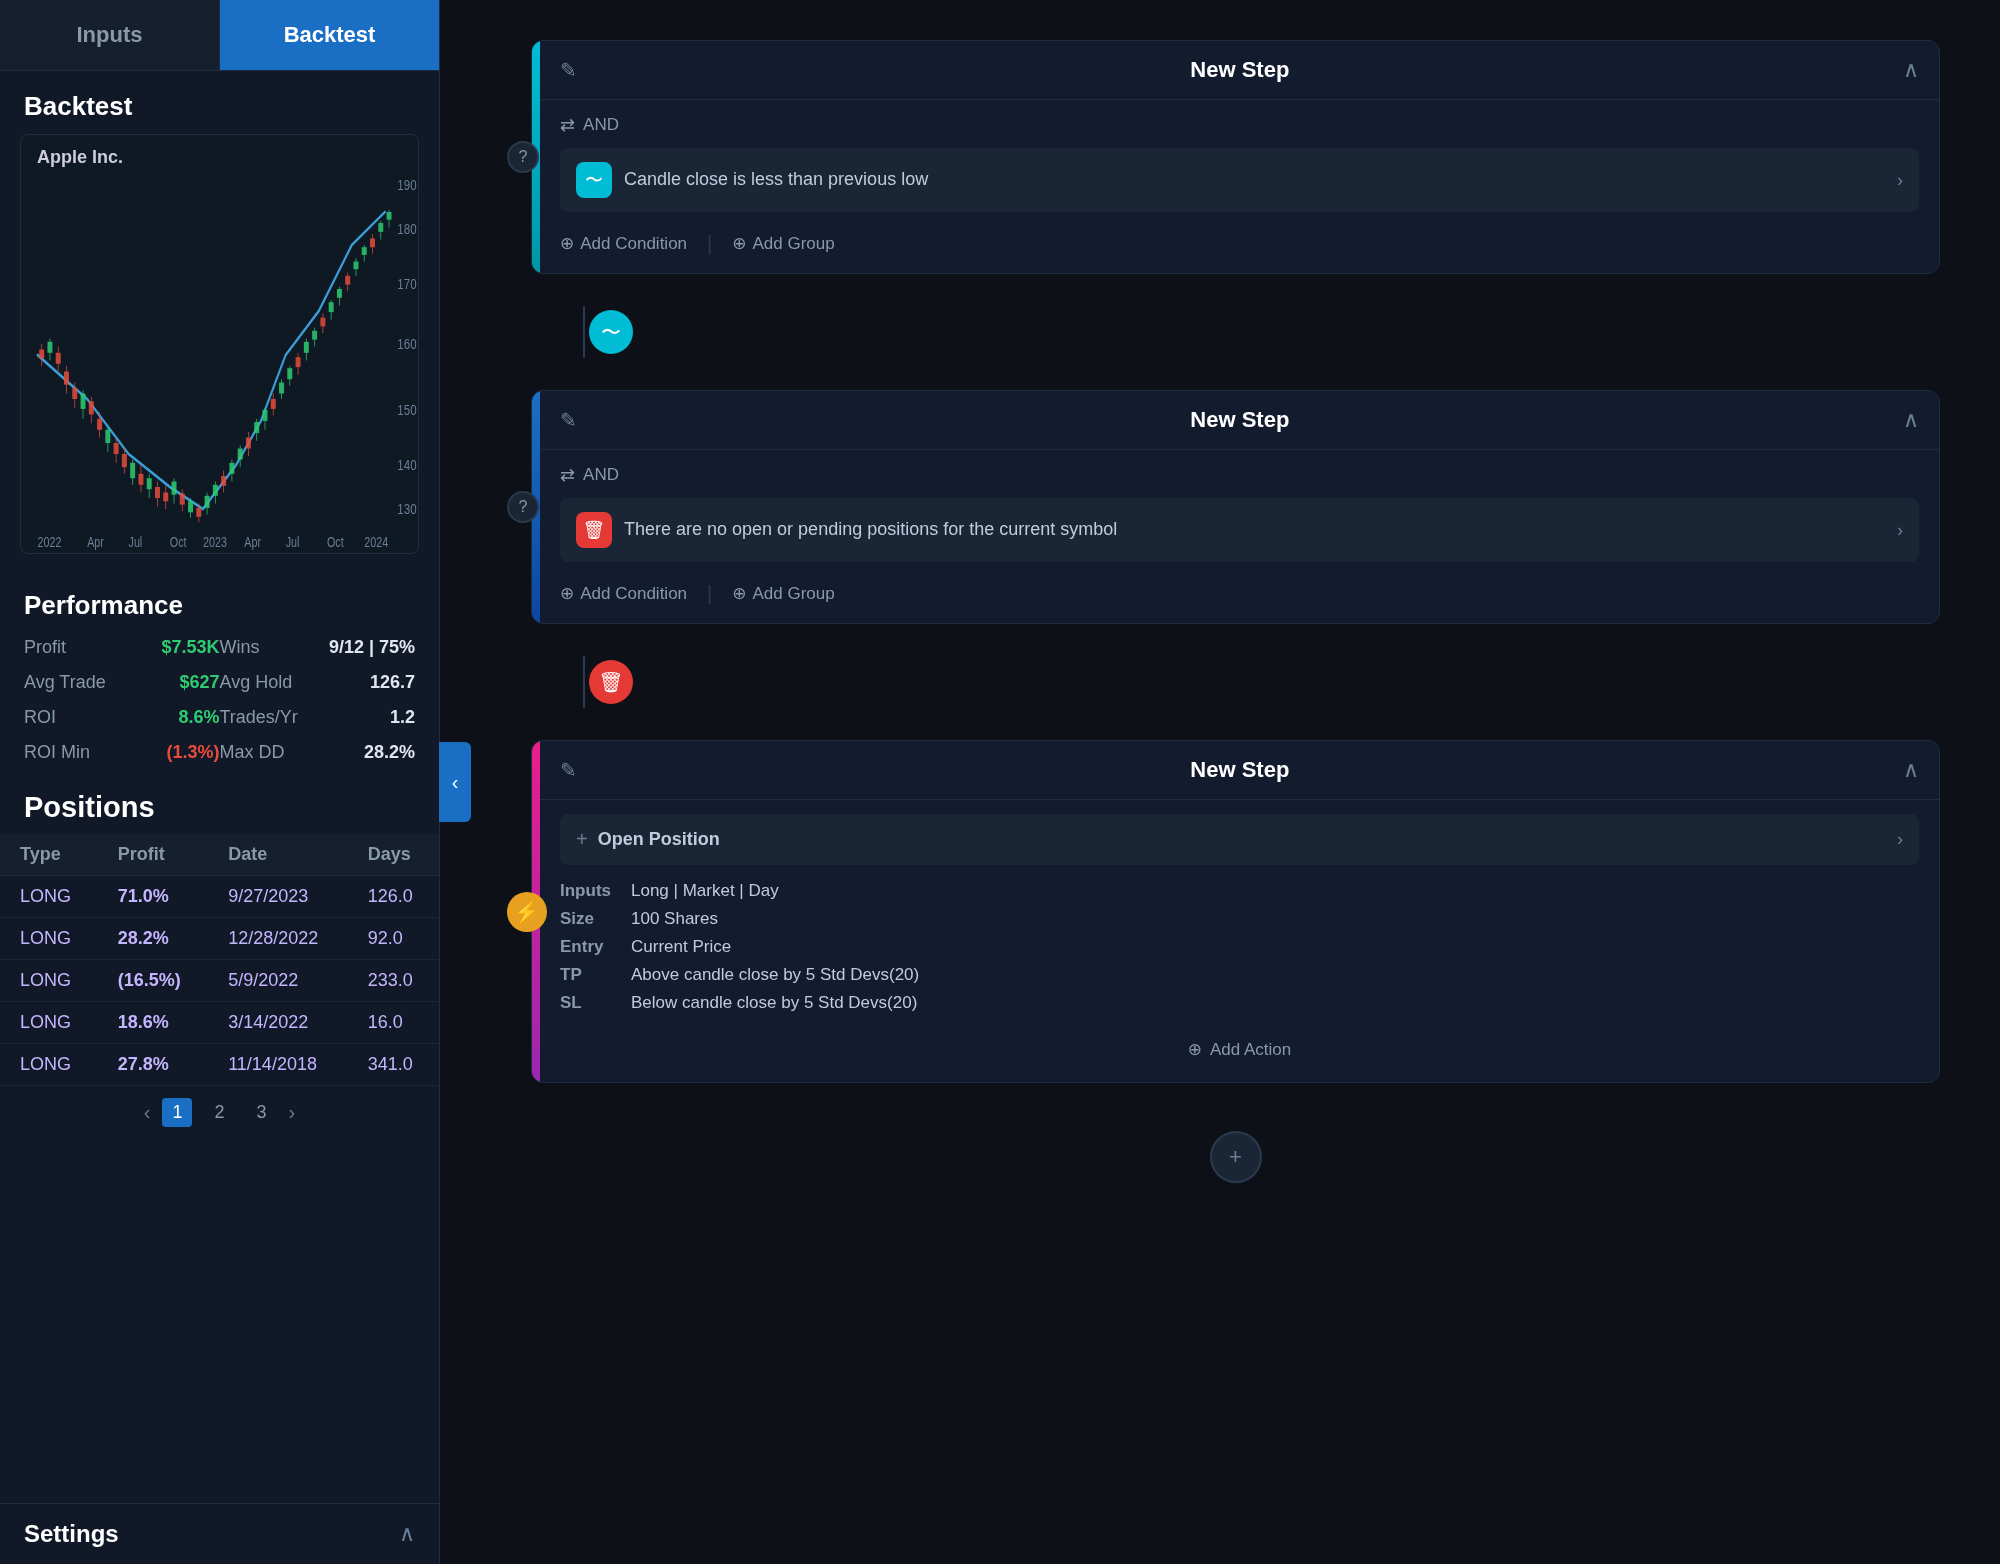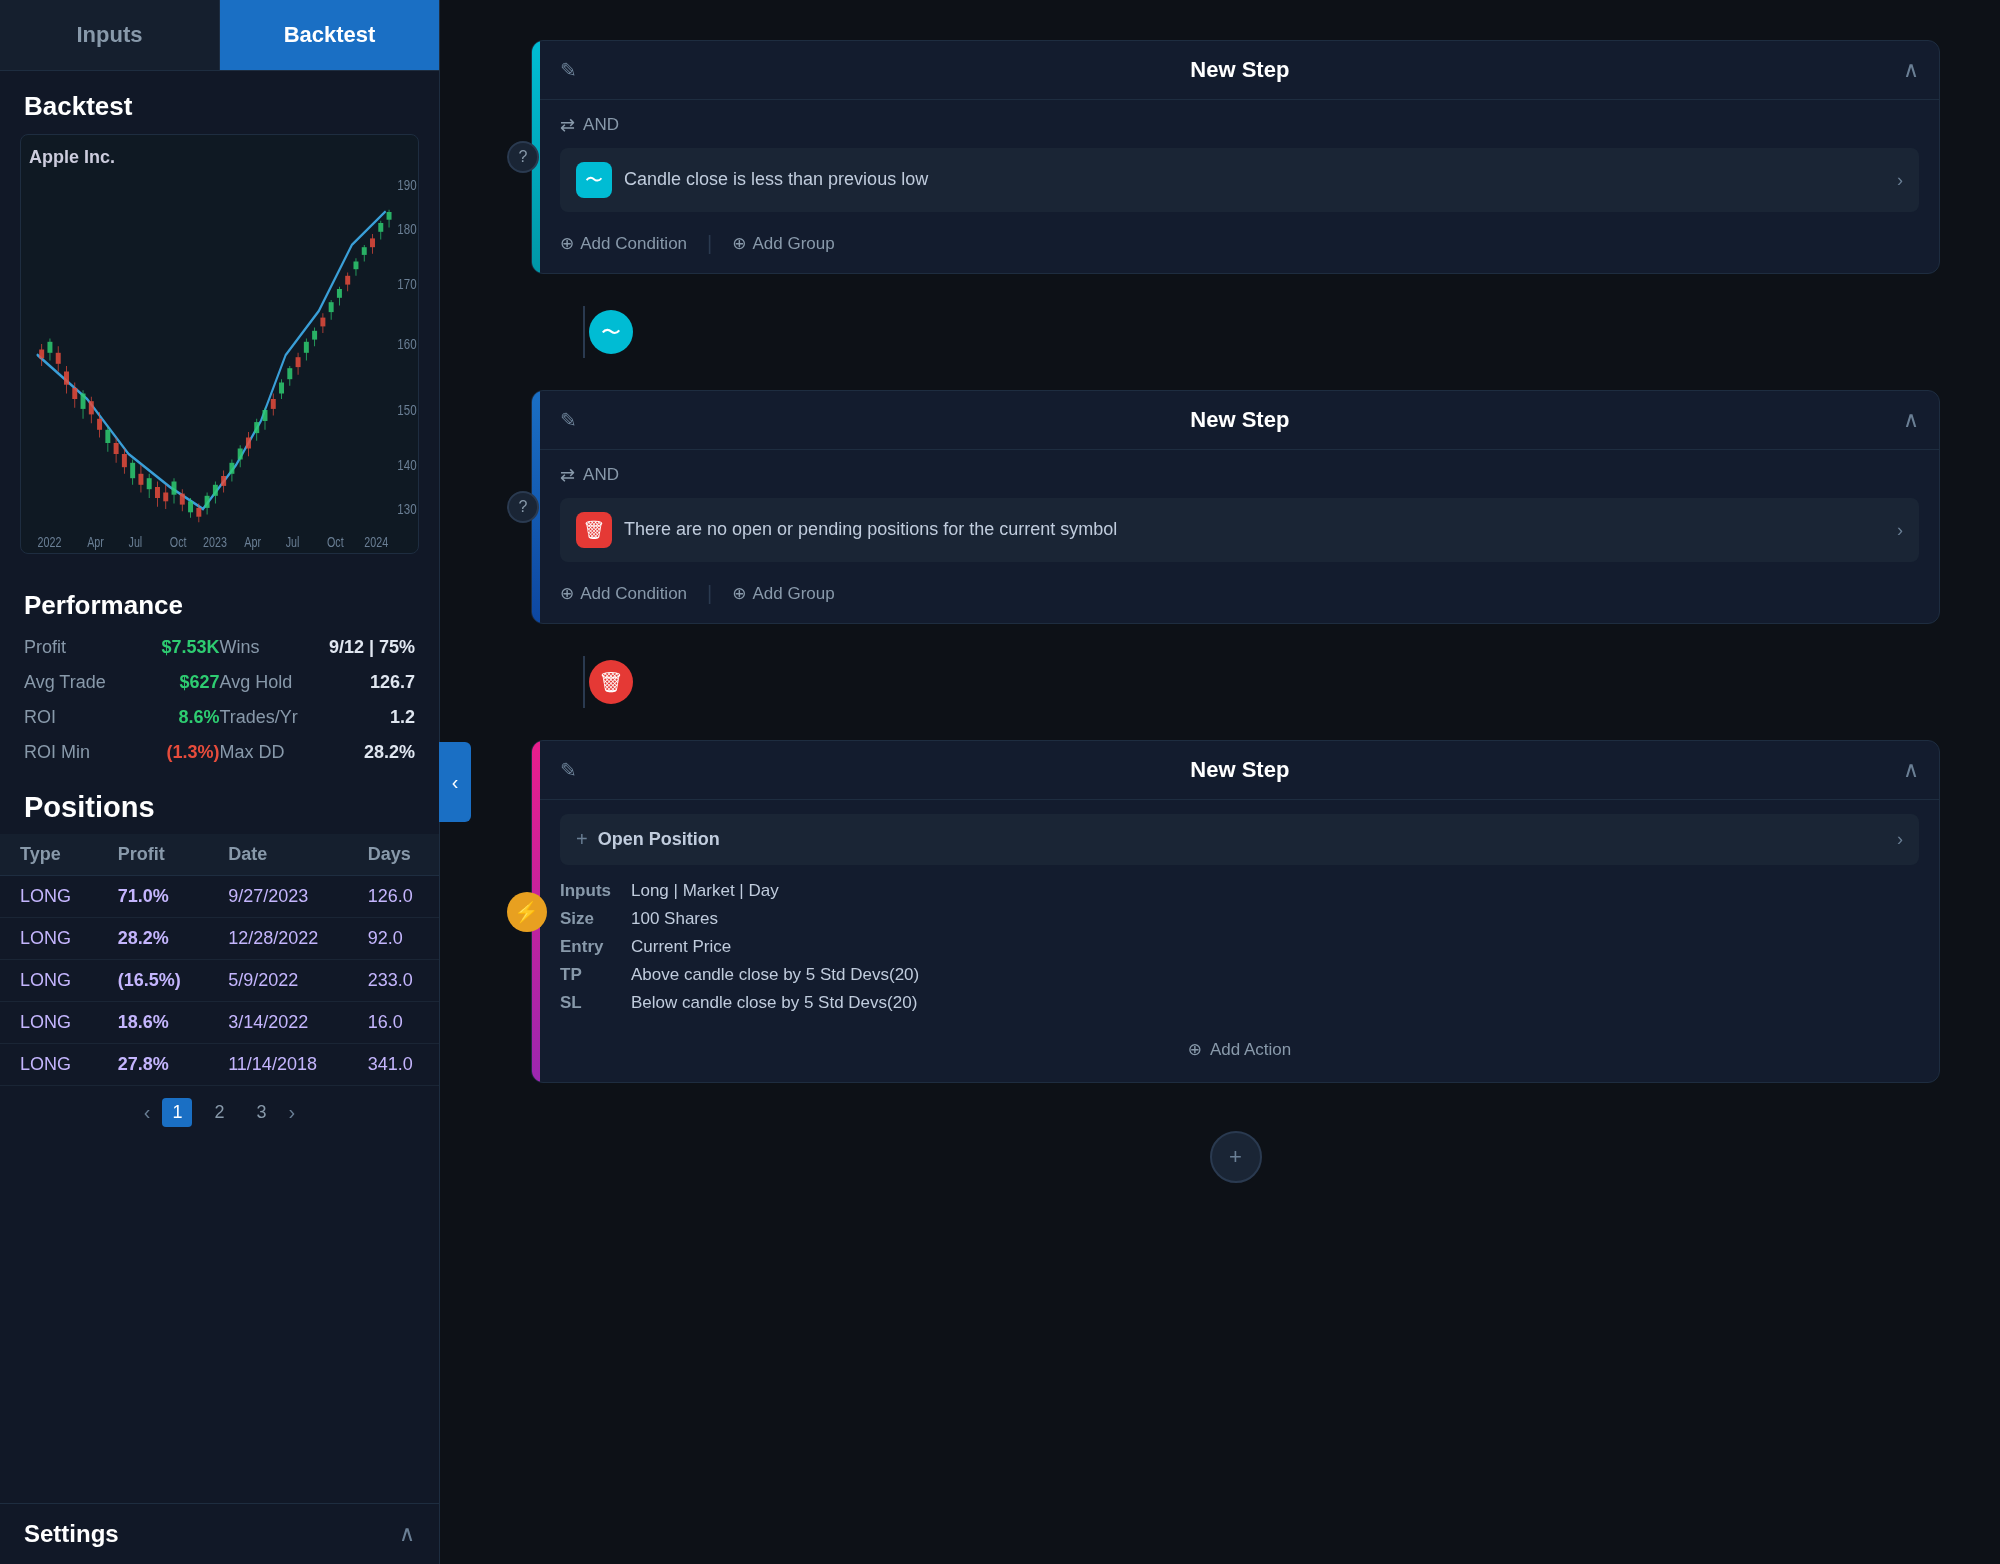--- a/index.html
+++ b/index.html
@@ -96,21 +96,21 @@
       background: #0f1923;
       border: 1px solid #1e2d40;
       border-radius: 8px;
       height: 420px;
       position: relative;
       overflow: hidden;
     }
     .chart-label {
       position: absolute;
       top: 12px;
-      left: 8px;
+      left: 16px;
       font-size: 18px;
       font-weight: 600;
       color: #ccd;
     }
     .chart-svg {
       width: 100%;
       height: 100%;
     }
 
     

